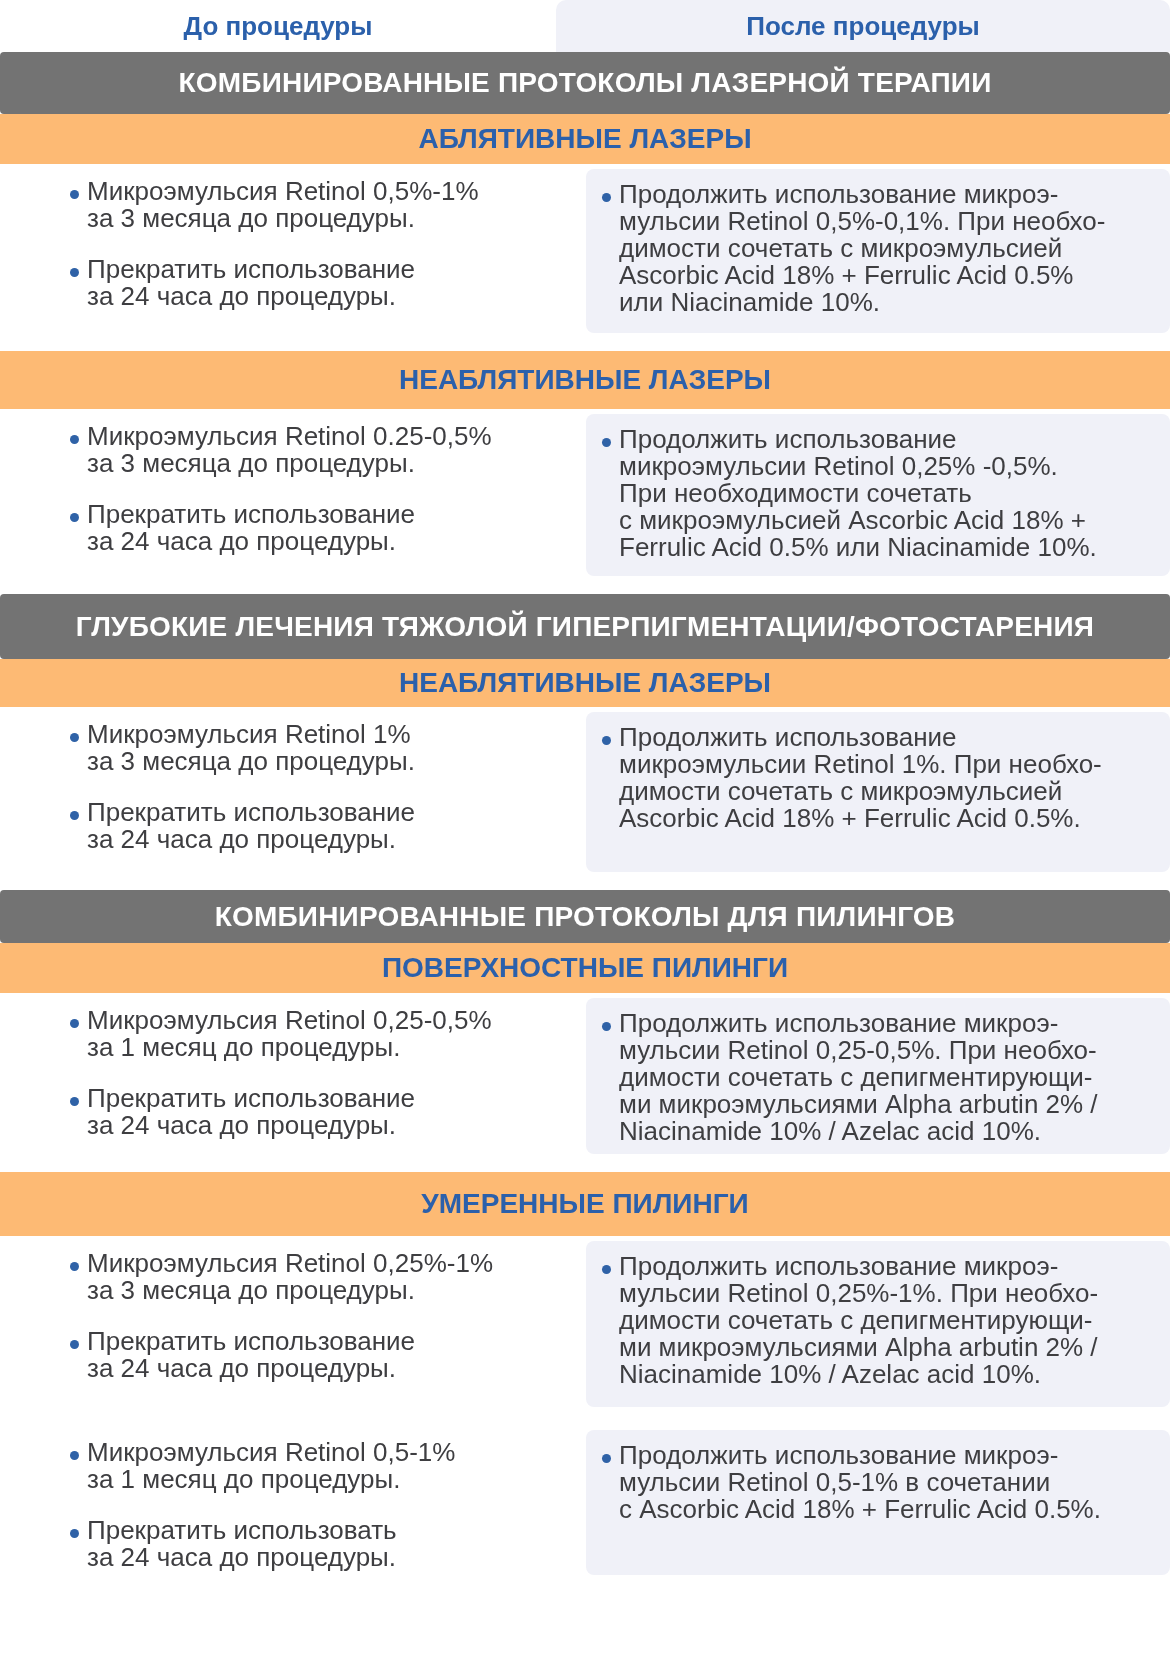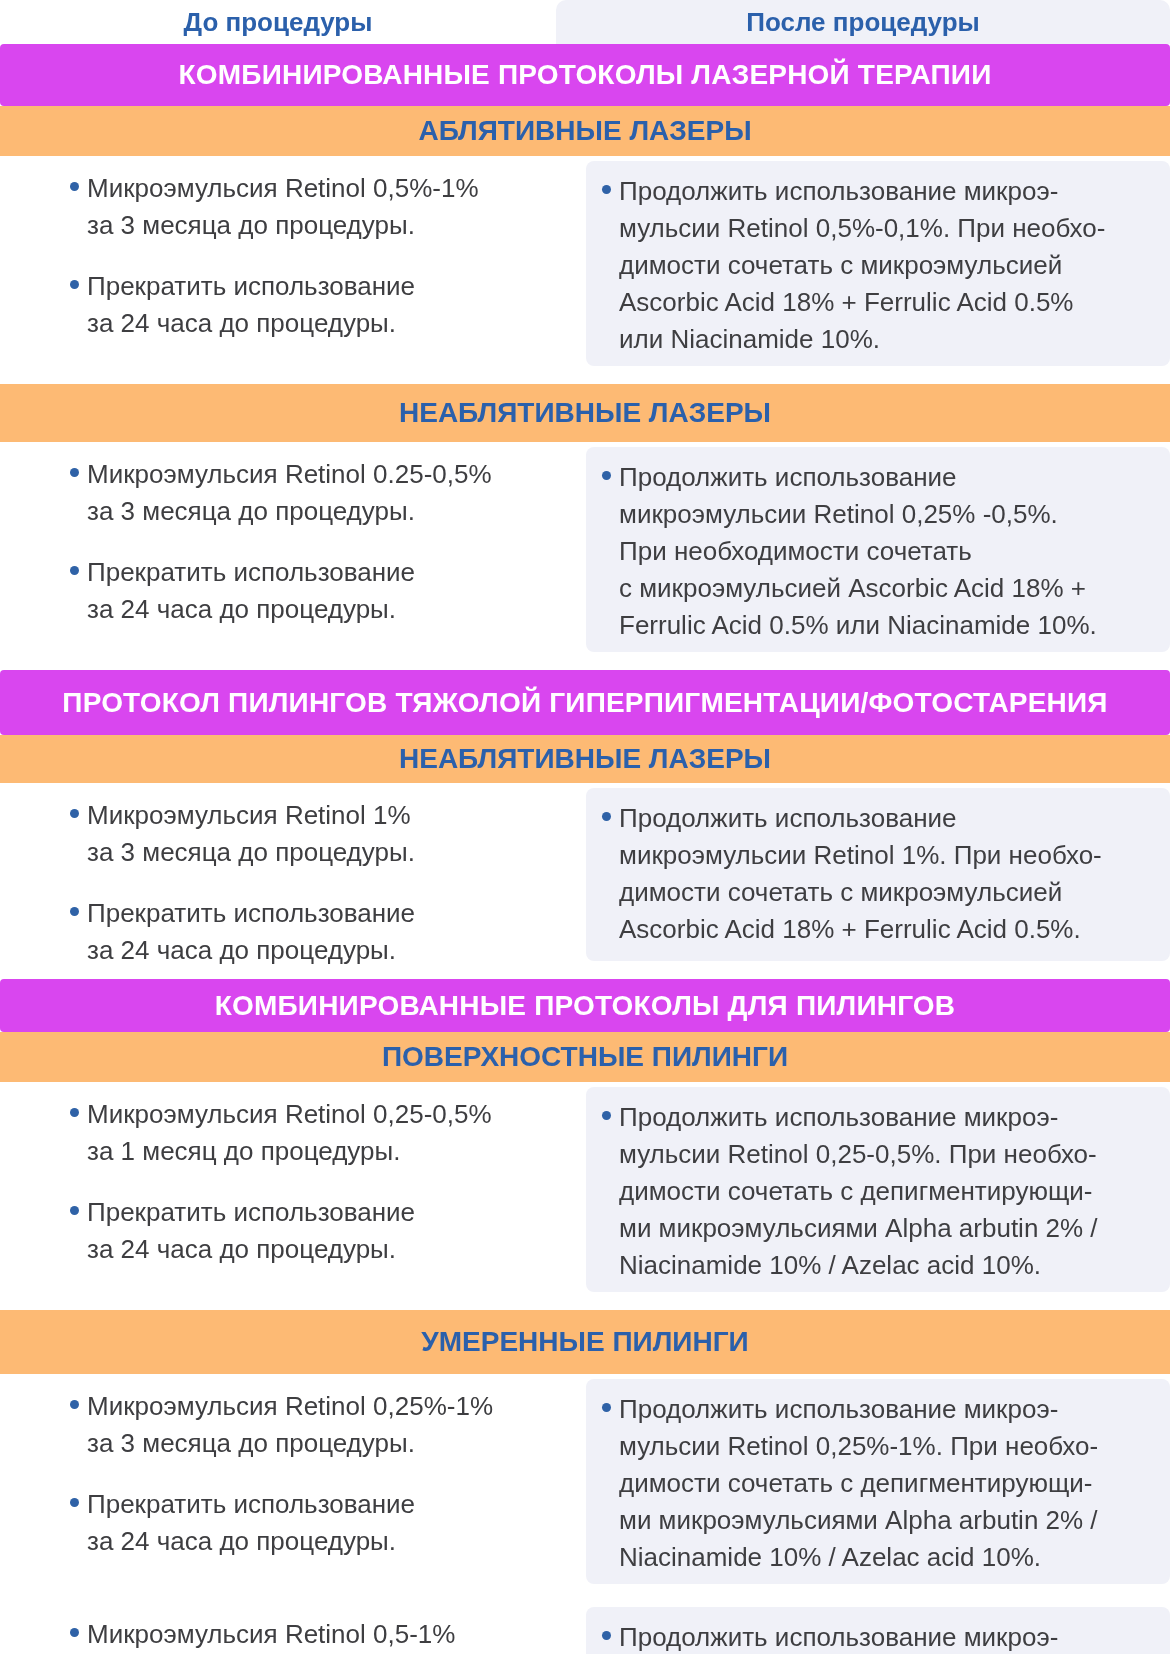--- a/index.html
+++ b/index.html
@@ -5,29 +5,29 @@
   html,body{margin:0;padding:0;background:#ffffff;}
   body{
     width:1170px;
     font-family:"Liberation Sans","DejaVu Sans",sans-serif;
     color:#3e3e41;
     -webkit-font-smoothing:antialiased;
   }
   .page{width:1170px;position:relative;}
 
   
-  .cols-header{display:flex;height:44px;border-radius:20px;}
+  .cols-header{display:flex;height:52px;border-radius:20px;}
   .cols-header .ch-left{width:556px;display:flex;align-items:center;justify-content:center;background:#ffffff;}
   .cols-header .ch-right{flex:1;display:flex;align-items:center;justify-content:center;background:#f0f1f8;border-radius:10px 10px 0 0;}
   .ch-label{font-size:26px;font-weight:bold;color:#2b60ab;}
 
   
   .banner{
     display:flex;align-items:center;justify-content:center;text-align:center;
-    background:#d946ef;color:#ffffff;font-weight:bold;font-size:28px;
+    background:#737373;color:#ffffff;font-weight:bold;font-size:28px;
     border-radius:4px;letter-spacing:.2px;
   }
   .banner.b1{height:62px;}
   .banner.b2{height:65px;}
   .banner.b3{height:53px;}
 
   
   .band{
     display:flex;align-items:center;justify-content:center;text-align:center;
     background:#fdba74;color:#2b60ab;font-weight:bold;font-size:28px;
@@ -58,21 +58,21 @@
     margin:5px 0 18px 0;padding:12px 8px 8px 16px;overflow:hidden;
   }
 
   .bullet{display:flex;margin:0 0 24px 0;}
   .bullet:last-child{margin-bottom:0;}
   .dot{
     flex:none;width:9px;height:9px;border-radius:50%;
     background:#2f62a7;margin:12px 8px 0 0;
   }
   .btext{
-    font-size:26px;line-height:37px;color:#3e3e41;
+    font-size:26px;line-height:27px;color:#3e3e41;
     white-space:pre-line;
   }
 </style>
 </head>
 <body>
 
 <div class="page">
 
   <div class="cols-header">
     <div class="ch-left">
@@ -134,21 +134,21 @@
           <span class="btext">Продолжить использование
 микроэмульсии Retinol 0,25% -0,5%.
 При необходимости сочетать
 с микроэмульсией Ascorbic Acid 18% +
 Ferrulic Acid 0.5% или Niacinamide 10%.</span>
         </div>
       </div>
     </div>
   </div>
 
-  <div class="banner b2">ПРОТОКОЛ ПИЛИНГОВ ТЯЖОЛОЙ ГИПЕРПИГМЕНТАЦИИ/ФОТОСТАРЕНИЯ</div>
+  <div class="banner b2">ГЛУБОКИЕ ЛЕЧЕНИЯ ТЯЖОЛОЙ ГИПЕРПИГМЕНТАЦИИ/ФОТОСТАРЕНИЯ</div>
 
   <div class="band s3">НЕАБЛЯТИВНЫЕ ЛАЗЕРЫ</div>
   <div class="row r3">
     <div class="cell-left">
       <div class="bullet">
         <span class="dot"></span>
         <span class="btext">Микроэмульсия Retinol 1%
 за 3 месяца до процедуры.</span>
       </div>
       <div class="bullet">

